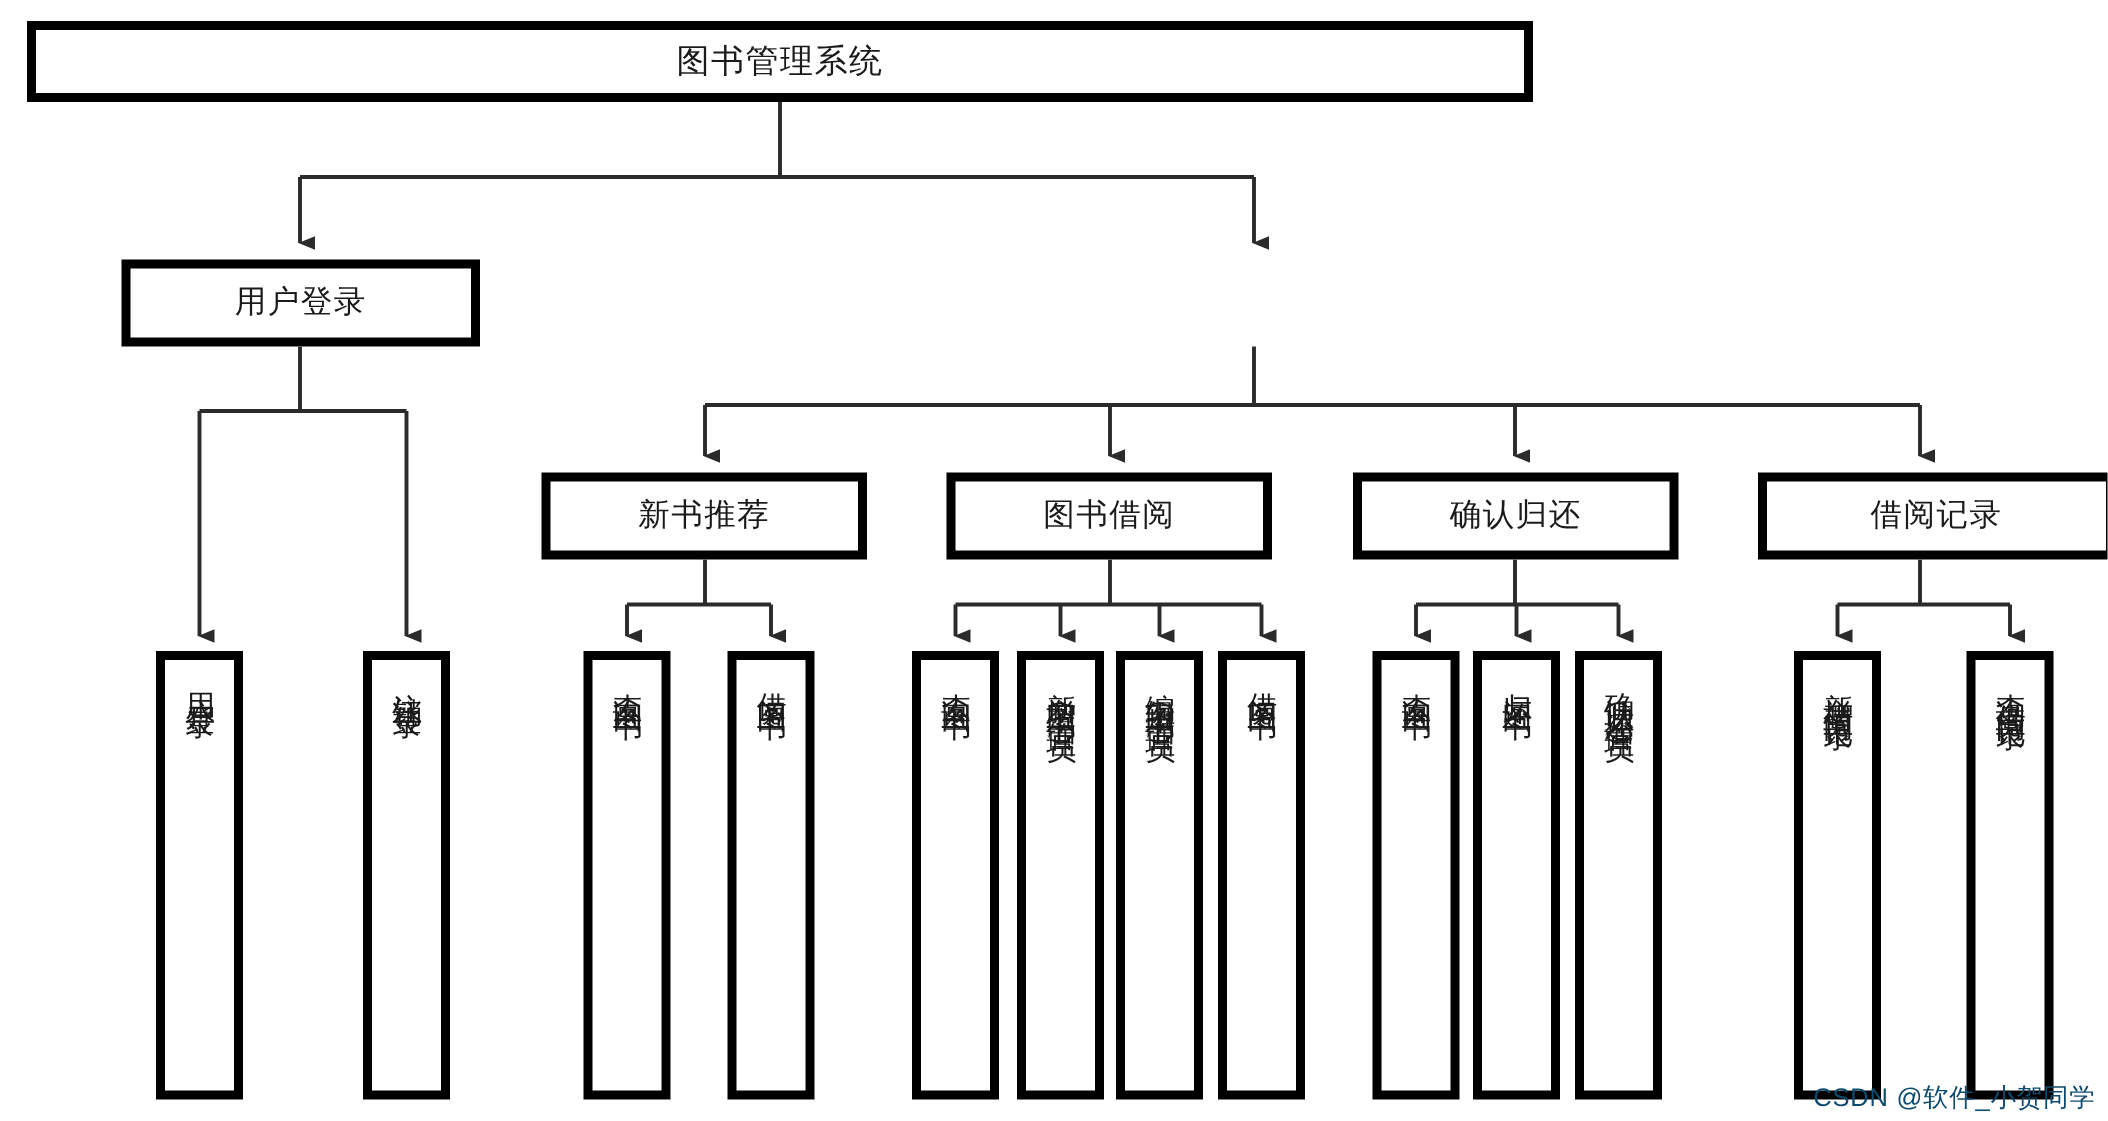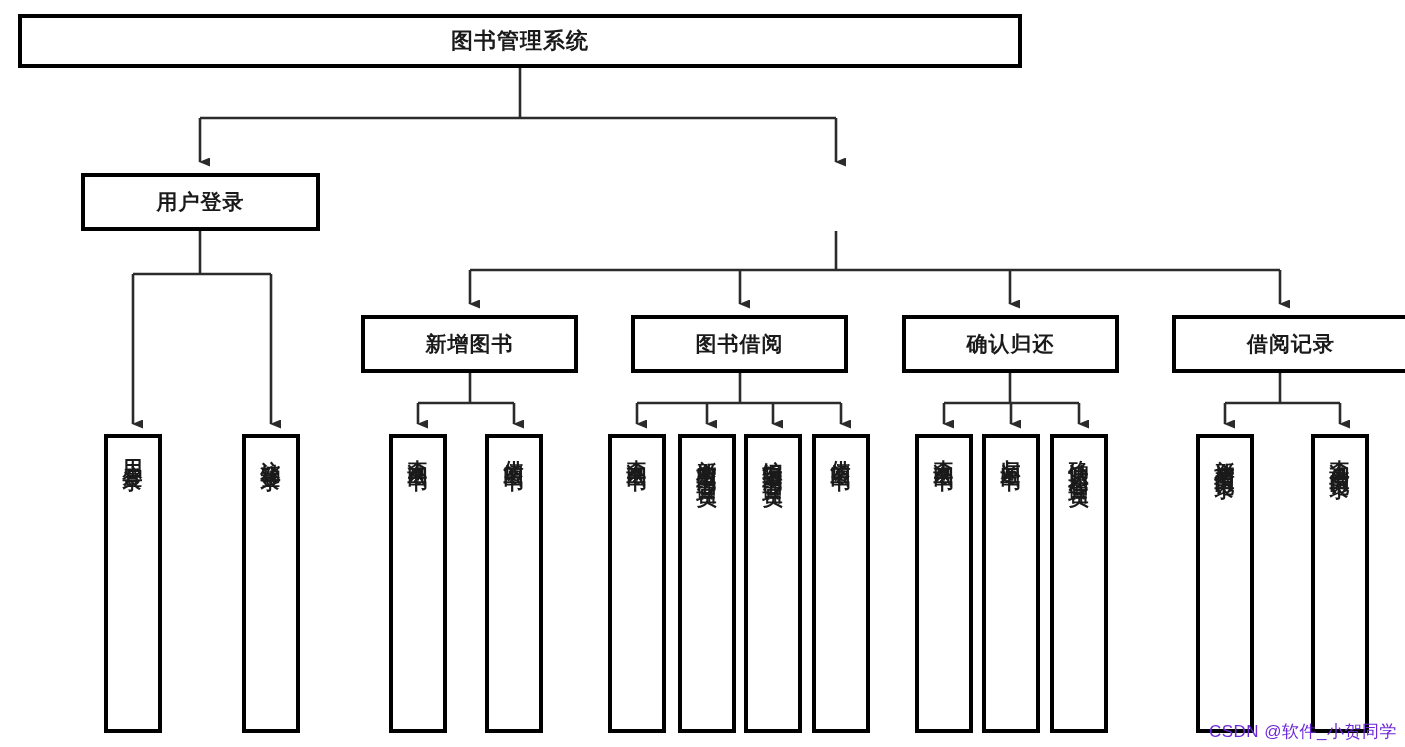--- a/index.html
+++ b/index.html
@@ -11,27 +11,26 @@
     overflow:hidden;
   }
   #canvas{position:relative;width:1405px;height:747px;}
 
   svg#edges{position:absolute;left:0;top:0;width:1405px;height:747px;}
 
   .node{
     position:absolute;
     box-sizing:border-box;
     background:#ffffff;
-    border:4px solid #000000;
+    border:6px solid #000000;
     display:flex;
     align-items:center;
     justify-content:center;
     color:#1a1a1a;
     z-index:2;
-    font-weight:bold;
   }
   .node .label{
     font-size:21px;
     line-height:1.15;
     letter-spacing:1px;
     white-space:nowrap;
     text-align:center;
   }
   .node.root .label{font-size:22px;}
   .node.leaf{
@@ -46,21 +45,21 @@
     letter-spacing:4px;
     line-height:1.0;
     white-space:nowrap;
     display:block;
   }
   .watermark{
     position:absolute;
     right:8px;
     bottom:4px;
     font-size:17px;
-    color:#6d28d9;
+    color:#0c4a6e;
     letter-spacing:0.5px;
     z-index:3;
     white-space:nowrap;
   }
 </style>
 </head>
 <body>
 
 <div id="canvas">
 
@@ -116,21 +115,21 @@
 
   <div class="node root" style="left:18px;top:14px;width:1004px;height:54px;">
     <span class="label">图书管理系统</span>
   </div>
 
   <div class="node" style="left:81px;top:173px;width:239px;height:58px;">
     <span class="label">用户登录</span>
   </div>
 
   <div class="node" style="left:361px;top:315px;width:217px;height:58px;">
-    <span class="label">新增图书</span>
+    <span class="label">新书推荐</span>
   </div>
   <div class="node" style="left:631px;top:315px;width:217px;height:58px;">
     <span class="label">图书借阅</span>
   </div>
   <div class="node" style="left:902px;top:315px;width:217px;height:58px;">
     <span class="label">确认归还</span>
   </div>
   <div class="node" style="left:1172px;top:315px;width:238px;height:58px;">
     <span class="label">借阅记录</span>
   </div>

